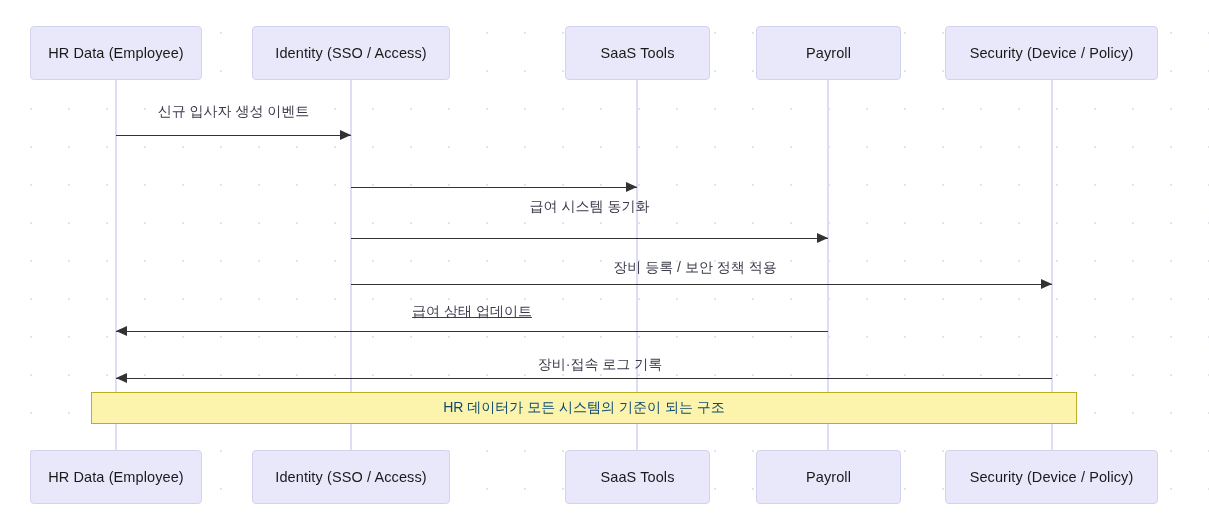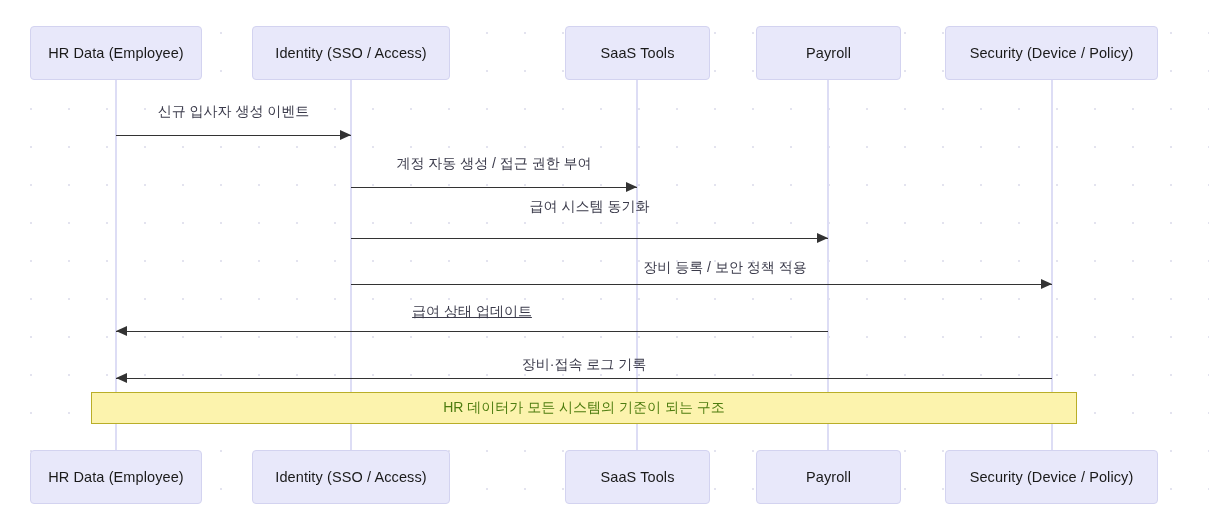--- a/index.html
+++ b/index.html
@@ -71,21 +71,21 @@
   }
   .note-box {
     position: absolute;
     box-sizing: border-box;
     background: #fcf3ad;
     border: 1.4px solid #b9ae28;
     display: flex;
     align-items: center;
     justify-content: center;
     font-size: 14px;
-    color: #4d7c0f;
+    color: #0c4a6e;
     white-space: nowrap;
   }
 </style>
 </head>
 <body>
 
 <div id="diagram">
     <div class="lifeline" style="left: 115px;"></div>
     <div class="lifeline" style="left: 350px;"></div>
     <div class="lifeline" style="left: 636px;"></div>
@@ -119,29 +119,28 @@
       <span>Payroll</span>
     </div>
     <div class="participant" style="left: 945px; width: 213px; top: 450px;">
       <span>Security (Device / Policy)</span>
     </div>
     <div class="msg-line" style="left: 116px; width: 235px; top: 135px;"></div>
     <div class="arrow-head right" style="top: 130.3px; left: 340px;"></div>
     <div class="msg-label" style="left: 233.5px; top: 103px;">신규 입사자 생성 이벤트</div>
     <div class="msg-line" style="left: 351px; width: 286px; top: 187px;"></div>
     <div class="arrow-head right" style="top: 182.3px; left: 626px;"></div>
-    <div class="msg-label" style="left: 494px; top: 155px;">계정 자동 생성 / 접근 권한 부여</div>
     <div class="msg-line" style="left: 351px; width: 477px; top: 238px;"></div>
     <div class="arrow-head right" style="top: 233.3px; left: 817px;"></div>
     <div class="msg-label" style="left: 589.5px; top: 198px;">급여 시스템 동기화</div>
     <div class="msg-line" style="left: 351px; width: 701px; top: 284px;"></div>
     <div class="arrow-head right" style="top: 279.3px; left: 1041px;"></div>
-    <div class="msg-label" style="left: 725px; top: 259px;">장비 등록 / 보안 정책 적용</div>
+    <div class="msg-label" style="left: 695px; top: 259px;">장비 등록 / 보안 정책 적용</div>
     <div class="msg-line" style="left: 116px; width: 712px; top: 331px;"></div>
     <div class="arrow-head left" style="top: 326.3px; left: 116px;"></div>
     <div class="msg-label" style="left: 472px; top: 303px; text-decoration: underline;">급여 상태 업데이트</div>
     <div class="msg-line" style="left: 116px; width: 936px; top: 378px;"></div>
     <div class="arrow-head left" style="top: 373.3px; left: 116px;"></div>
-    <div class="msg-label" style="left: 584px; top: 356px;">장비·접속 로그 기록</div>
+    <div class="msg-label" style="left: 600px; top: 356px;">장비·접속 로그 기록</div>
     <div class="note-box" style="left: 91px; top: 392px; width: 986px; height: 32px;">
       <span>HR 데이터가 모든 시스템의 기준이 되는 구조</span>
     </div>
   </div>
 
 </body></html>

